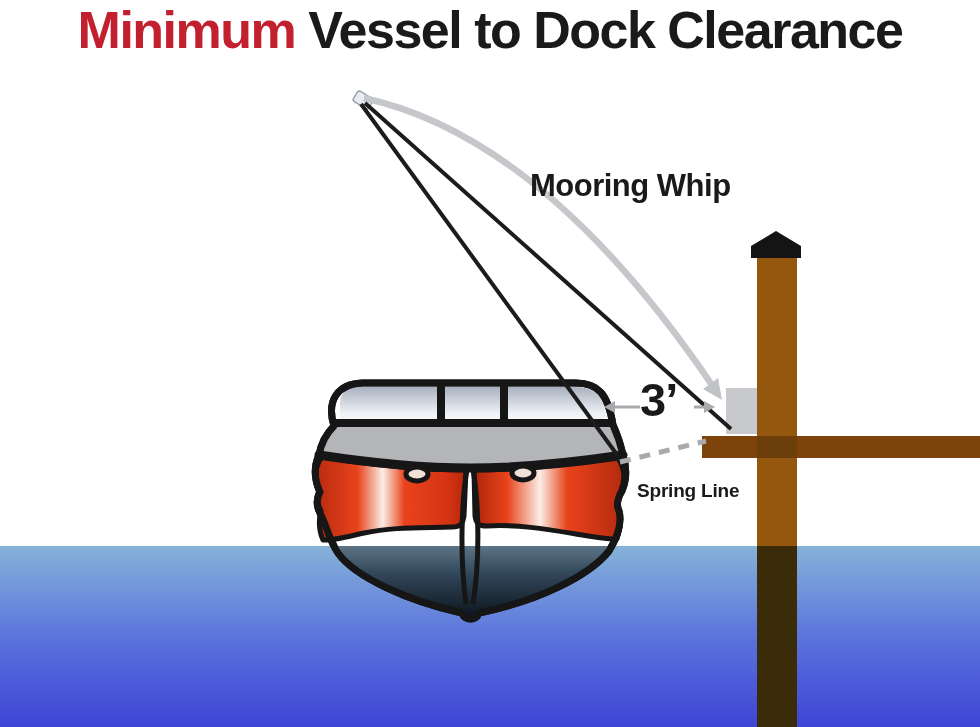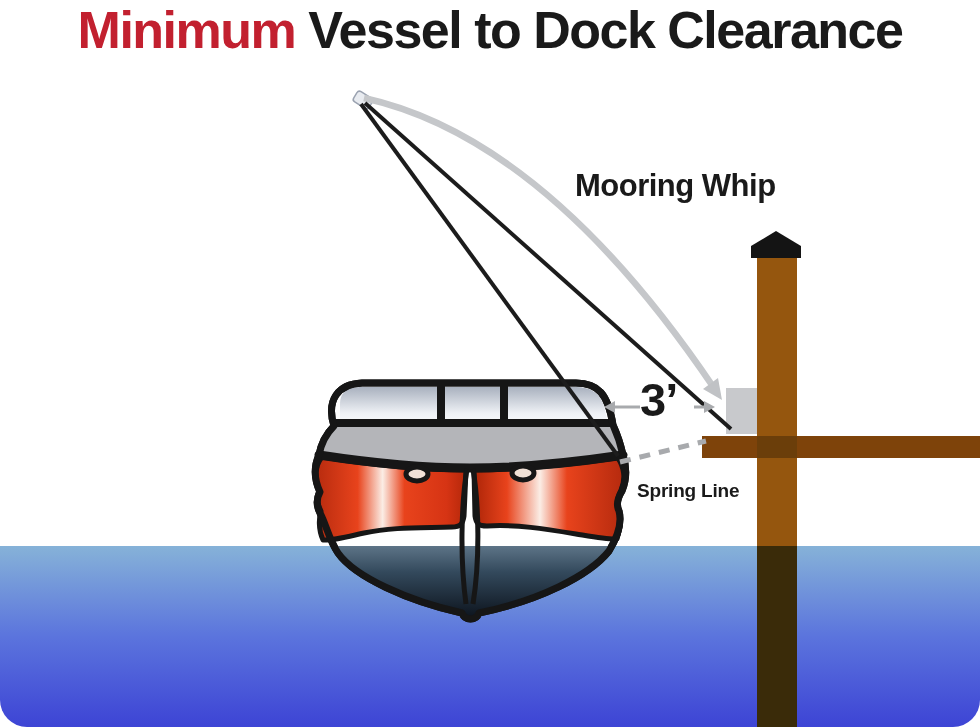--- a/index.html
+++ b/index.html
@@ -1,24 +1,24 @@
 <!DOCTYPE html>
 <html style="--title-red: #C2202F; --text-black: #1A1A1A; --water-top: #86B2D8; --water-mid: #5B74DD; --water-bottom: #3D44D5; --hull-red: #E8431C; --hull-red-dark: #AD2508; --deck-gray: #B4B5B9; --glass-top: #A6AEBC; --dock-wood: #95560E; --dock-beam: #7E430A; --dock-underwater: #3A2B09; --piling-cap: #141414; --whip-gray: #C5C7CA; --bracket-gray: #C8C9CC; --arrow-gray: #A8AAAD; --rope-black: #1C1C1C; --outline-black: #161616;"><head>
 <meta charset="utf-8">
 <style>
   html,body{margin:0;padding:0;background:#fff;}
   #stage{position:relative;width:980px;height:727px;overflow:hidden;background:#fff;
-         font-family:"Liberation Sans",sans-serif;border-radius:27px;}
+         font-family:"Liberation Sans",sans-serif;}
   #art{position:absolute;left:0;top:0;}
   .lbl{position:absolute;font-weight:bold;color:var(--text-black,#1a1a1a);white-space:nowrap;}
   #title{left:0;right:0;top:16px;text-align:center;font-size:52px;font-weight:bold;
          letter-spacing:-1.5px;color:var(--text-black,#1a1a1a);}
   #title .hl{color:var(--title-red,#C2202F);}
   #title .rest{margin-left:13px;}
-  #lbl-whip{left:575px;top:168px;font-size:31px;letter-spacing:-0.5px;}
+  #lbl-whip{left:530px;top:168px;font-size:31px;letter-spacing:-0.5px;}
   #lbl-clearance{left:640px;top:372px;font-size:47px;letter-spacing:-1px;}
   #lbl-spring{left:637px;top:457px;font-size:19px;letter-spacing:-0.2px;margin-top:23px;}
 </style>
 </head>
 <body>
 
 <div id="stage">
 
   <svg id="art" width="980" height="727" viewBox="0 0 980 727">
     <defs>

